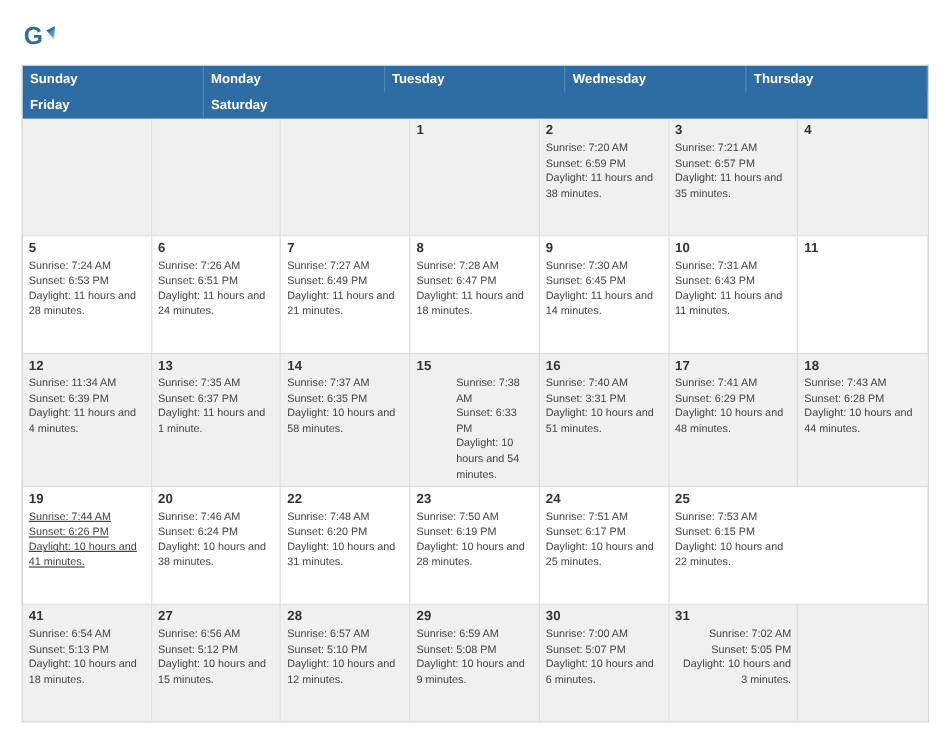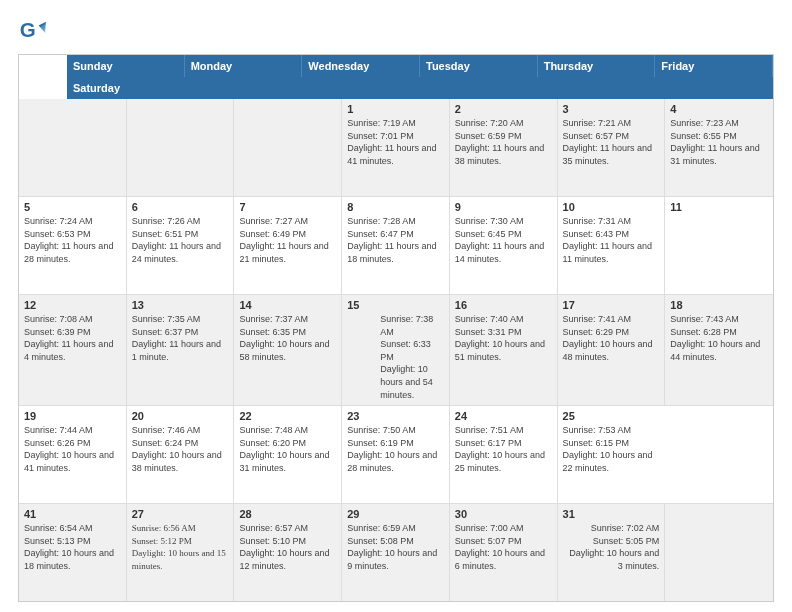--- a/index.html
+++ b/index.html
@@ -55,23 +55,22 @@
       color: #555;
     }
     .calendar {
       flex: 1;
       display: flex;
       flex-direction: column;
       border: 1px solid #ccc;
     }
     .cal-header {
       display: grid;
-      grid-template-columns: repeat(6, 1fr);
+      grid-template-columns: repeat(5, 1fr);
       background: #2e6da4;
-      margin-left: 48px;
     }
     .cal-header-cell {
       color: #fff;
       font-size: 11px;
       font-weight: bold;
       padding: 5px 6px;
       border-right: 1px solid #4a85b8;
       text-align: left;
     }
     .cal-header-cell:last-child { border-right: none; }
@@ -129,54 +128,48 @@
     <div class="title-area">
       <div class="month-title"></div>
       <div class="location"></div>
     </div>
   </div>
 
   <div class="calendar">
     <div class="cal-header">
     <div class="cal-header-cell">Sunday</div>
         <div class="cal-header-cell">Monday</div>
+        <div class="cal-header-cell">Tuesday</div>
         <div class="cal-header-cell">Wednesday</div>
-        <div class="cal-header-cell">Tuesday</div>
         <div class="cal-header-cell">Thursday</div>
         <div class="cal-header-cell">Friday</div>
         <div class="cal-header-cell">Saturday</div>
       </div>
     <div class="cal-body">
     <div class="cal-row">
           <div class="cal-cell empty alt-row"></div>
           <div class="cal-cell empty alt-row"></div>
           <div class="cal-cell empty alt-row"></div>
           <div class="cal-cell alt-row">
             <span class="day-num">1</span>
-            <div class="cell-info" style="white-space: pre-line;">Sunrise: 7:19 AM
-Sunset: 7:01 PM
-Daylight: 11 hours and 41 minutes.</div>
           </div>
           <div class="cal-cell alt-row">
             <span class="day-num">2</span>
             <div class="cell-info" style="white-space: pre-line;">Sunrise: 7:20 AM
 Sunset: 6:59 PM
 Daylight: 11 hours and 38 minutes.</div>
           </div>
           <div class="cal-cell alt-row">
             <span class="day-num">3</span>
             <div class="cell-info" style="white-space: pre-line;">Sunrise: 7:21 AM
 Sunset: 6:57 PM
 Daylight: 11 hours and 35 minutes.</div>
           </div>
           <div class="cal-cell alt-row">
             <span class="day-num">4</span>
-            <div class="cell-info" style="white-space: pre-line;">Sunrise: 7:23 AM
-Sunset: 6:55 PM
-Daylight: 11 hours and 31 minutes.</div>
           </div>
         </div>
         <div class="cal-row">
           <div class="cal-cell">
             <span class="day-num">5</span>
             <div class="cell-info" style="white-space: pre-line;">Sunrise: 7:24 AM
 Sunset: 6:53 PM
 Daylight: 11 hours and 28 minutes.</div>
           </div>
           <div class="cal-cell">
@@ -209,21 +202,21 @@
 Sunset: 6:43 PM
 Daylight: 11 hours and 11 minutes.</div>
           </div>
           <div class="cal-cell">
             <span class="day-num">11</span>
           </div>
         </div>
         <div class="cal-row">
           <div class="cal-cell alt-row">
             <span class="day-num">12</span>
-            <div class="cell-info" style="white-space: pre-line;">Sunrise: 7:08 AM
+            <div class="cell-info" style="white-space: pre-line;">Sunrise: 11:34 AM
 Sunset: 6:39 PM
 Daylight: 11 hours and 4 minutes.</div>
           </div>
           <div class="cal-cell alt-row">
             <span class="day-num">13</span>
             <div class="cell-info" style="white-space: pre-line;">Sunrise: 7:35 AM
 Sunset: 6:37 PM
 Daylight: 11 hours and 1 minute.</div>
           </div>
           <div class="cal-cell alt-row">
@@ -253,21 +246,21 @@
           <div class="cal-cell alt-row">
             <span class="day-num">18</span>
             <div class="cell-info" style="white-space: pre-line;">Sunrise: 7:43 AM
 Sunset: 6:28 PM
 Daylight: 10 hours and 44 minutes.</div>
           </div>
         </div>
         <div class="cal-row">
           <div class="cal-cell">
             <span class="day-num">19</span>
-            <div class="cell-info" style="white-space: pre-line;">Sunrise: 7:44 AM
+            <div class="cell-info" style="white-space: pre-line; text-decoration: underline;">Sunrise: 7:44 AM
 Sunset: 6:26 PM
 Daylight: 10 hours and 41 minutes.</div>
           </div>
           <div class="cal-cell">
             <span class="day-num">20</span>
             <div class="cell-info" style="white-space: pre-line;">Sunrise: 7:46 AM
 Sunset: 6:24 PM
 Daylight: 10 hours and 38 minutes.</div>
           </div>
           <div class="cal-cell">
@@ -297,21 +290,21 @@
         </div>
         <div class="cal-row">
           <div class="cal-cell alt-row">
             <span class="day-num">41</span>
             <div class="cell-info" style="white-space: pre-line;">Sunrise: 6:54 AM
 Sunset: 5:13 PM
 Daylight: 10 hours and 18 minutes.</div>
           </div>
           <div class="cal-cell alt-row">
             <span class="day-num">27</span>
-            <div class="cell-info" style="white-space: pre-line; font-family: Liberation Serif, serif;">Sunrise: 6:56 AM
+            <div class="cell-info" style="white-space: pre-line;">Sunrise: 6:56 AM
 Sunset: 5:12 PM
 Daylight: 10 hours and 15 minutes.</div>
           </div>
           <div class="cal-cell alt-row">
             <span class="day-num">28</span>
             <div class="cell-info" style="white-space: pre-line;">Sunrise: 6:57 AM
 Sunset: 5:10 PM
 Daylight: 10 hours and 12 minutes.</div>
           </div>
           <div class="cal-cell alt-row">

